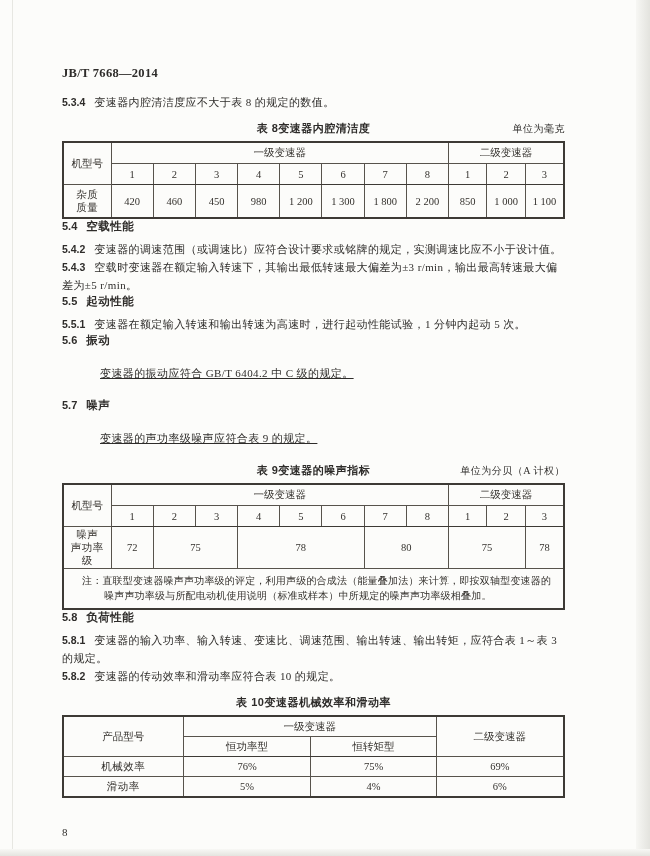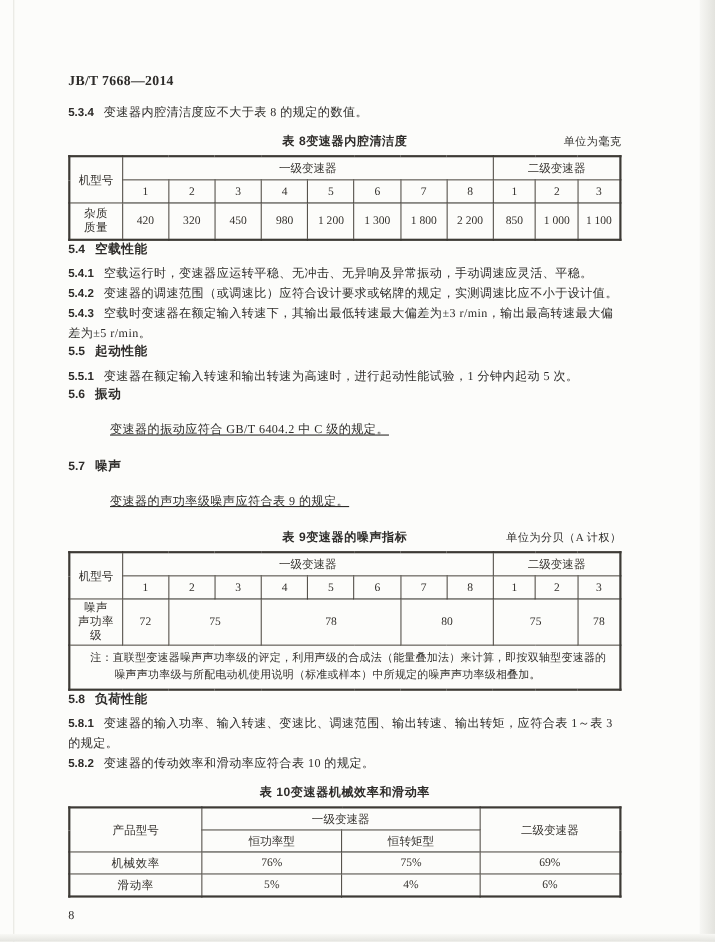--- a/index.html
+++ b/index.html
@@ -88,36 +88,35 @@
       <td>7</td>
       <td>8</td>
       <td>1</td>
       <td>2</td>
       <td>3</td>
     </tr>
     <tr class="data">
       <td class="rowlab pre">杂质
 质量</td>
       <td>420</td>
-      <td>320</td>
+      <td>460</td>
       <td>450</td>
       <td>980</td>
       <td>1 200</td>
       <td>1 300</td>
       <td>1 800</td>
       <td>2 200</td>
       <td>850</td>
       <td>1 000</td>
       <td>1 100</td>
     </tr>
   </tbody>
     </table>
 
   <h3 class="sec"><span class="cnum">5.4</span><span>空载性能</span></h3>
-  <p class="clause"><span class="cnum">5.4.1</span><span>空载运行时，变速器应运转平稳、无冲击、无异响及异常振动，手动调速应灵活、平稳。</span></p>
   <p class="clause"><span class="cnum">5.4.2</span><span>变速器的调速范围（或调速比）应符合设计要求或铭牌的规定，实测调速比应不小于设计值。</span></p>
   <p class="clause wrap2"><span class="cnum">5.4.3</span><span>空载时变速器在额定输入转速下，其输出最低转速最大偏差为±3 r/min，输出最高转速最大偏差为±5 r/min。</span></p>
 
   <h3 class="sec"><span class="cnum">5.5</span><span>起动性能</span></h3>
   <p class="clause"><span class="cnum">5.5.1</span><span>变速器在额定输入转速和输出转速为高速时，进行起动性能试验，1 分钟内起动 5 次。</span></p>
 
   <h3 class="sec"><span class="cnum">5.6</span><span>振动</span></h3>
   <p class="body-ind">变速器的振动应符合 GB/T 6404.2 中 C 级的规定。</p>
 
   <h3 class="sec"><span class="cnum">5.7</span><span>噪声</span></h3>

